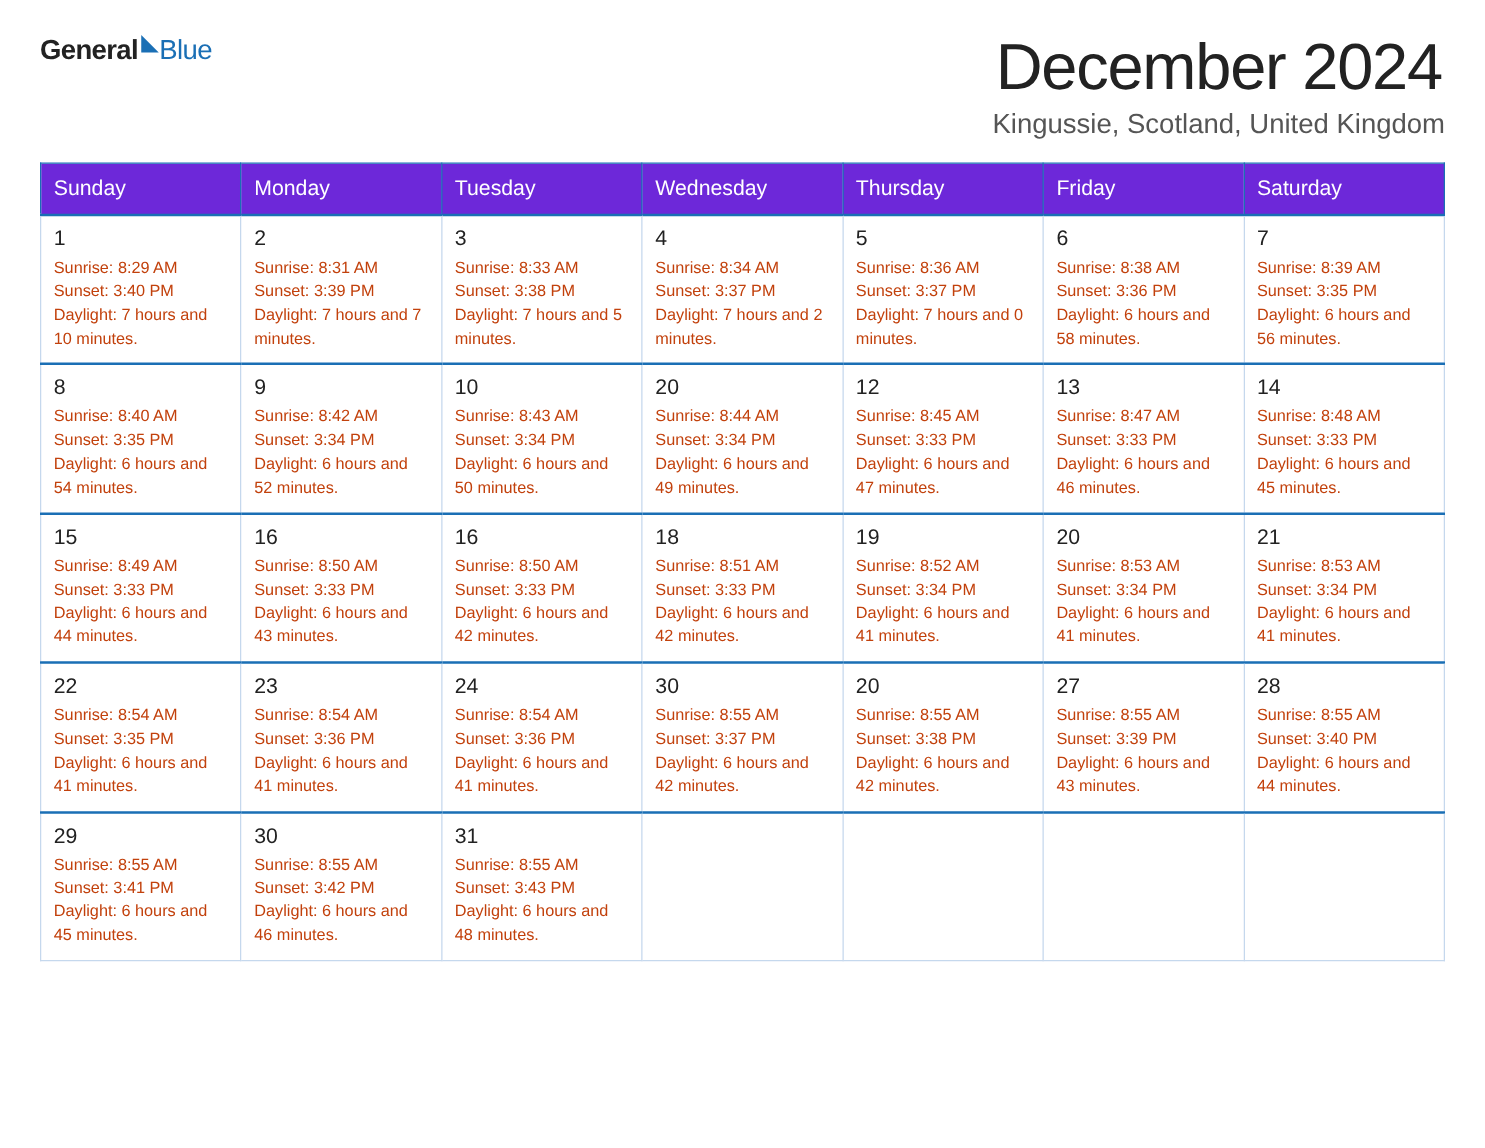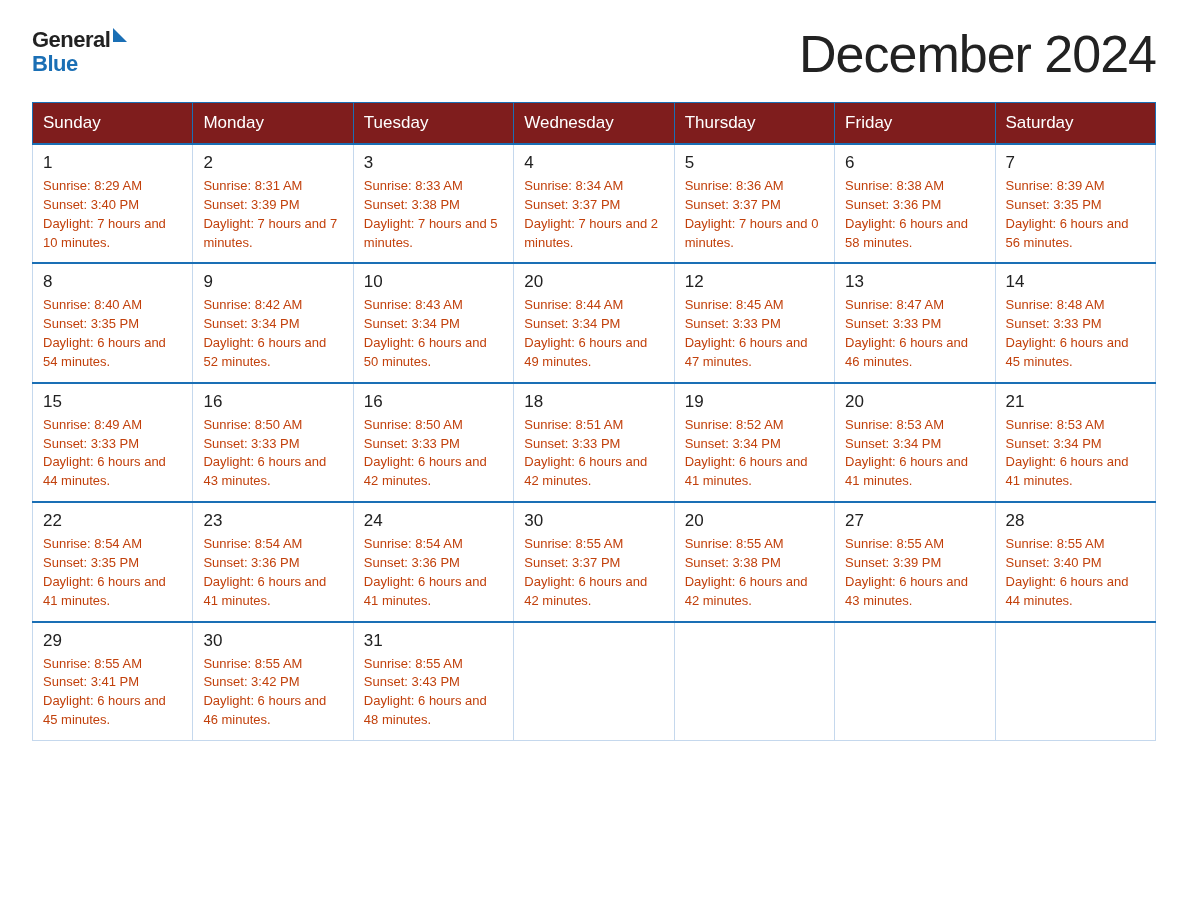--- a/index.html
+++ b/index.html
@@ -22,36 +22,36 @@
       margin-top: 4px;
     }
     .logo-text-general {
       font-size: 22px;
       font-weight: bold;
       color: #222;
       letter-spacing: -0.5px;
     }
     .logo-text-blue {
       font-size: 22px;
-      font-weight: bold;
+      font-weight: normal;
       color: #1a6fb5;
       letter-spacing: -0.5px;
     }
     .logo-triangle {
       width: 0;
       height: 0;
       border-left: 14px solid #1a6fb5;
       border-top: 14px solid transparent;
       border-bottom: 0px solid transparent;
       margin-left: 3px;
       margin-top: -10px;
     }
     .logo-block {
       display: flex;
-      flex-direction: column;
+      flex-direction: row;
       align-items: flex-start;
       line-height: 1.1;
     }
     .logo-row1 {
       display: flex;
       align-items: center;
     }
     .title-block {
       text-align: center;
     }
@@ -65,21 +65,21 @@
       font-size: 22px;
       color: #555;
       margin-top: 2px;
     }
     .calendar-table {
       width: 100%;
       border-collapse: collapse;
       table-layout: fixed;
     }
     .calendar-table thead tr th {
-      background-color: #7f1d1d;
+      background-color: #6d28d9;
       color: #fff;
       font-size: 17px;
       font-weight: 500;
       padding: 10px 10px;
       text-align: left;
       border: 1px solid #1a6fb5;
     }
     .calendar-table tbody tr td {
       vertical-align: top;
       padding: 8px 10px 10px 10px;
@@ -119,20 +119,21 @@
     <div class="logo-block">
       <div class="logo-row1">
         <span class="logo-text-general">General</span>
         <div class="logo-triangle"></div>
       </div>
       <span class="logo-text-blue">Blue</span>
     </div>
   </div>
   <div class="title-block">
     <div class="calendar-title">December 2024</div>
+    <div class="calendar-subtitle">Kingussie, Scotland, United Kingdom</div>
   </div>
 </div>
 
 <table class="calendar-table">
   <thead>
     <tr id="header-row">
         <th>Sunday</th>
         <th>Monday</th>
         <th>Tuesday</th>
         <th>Wednesday</th>

